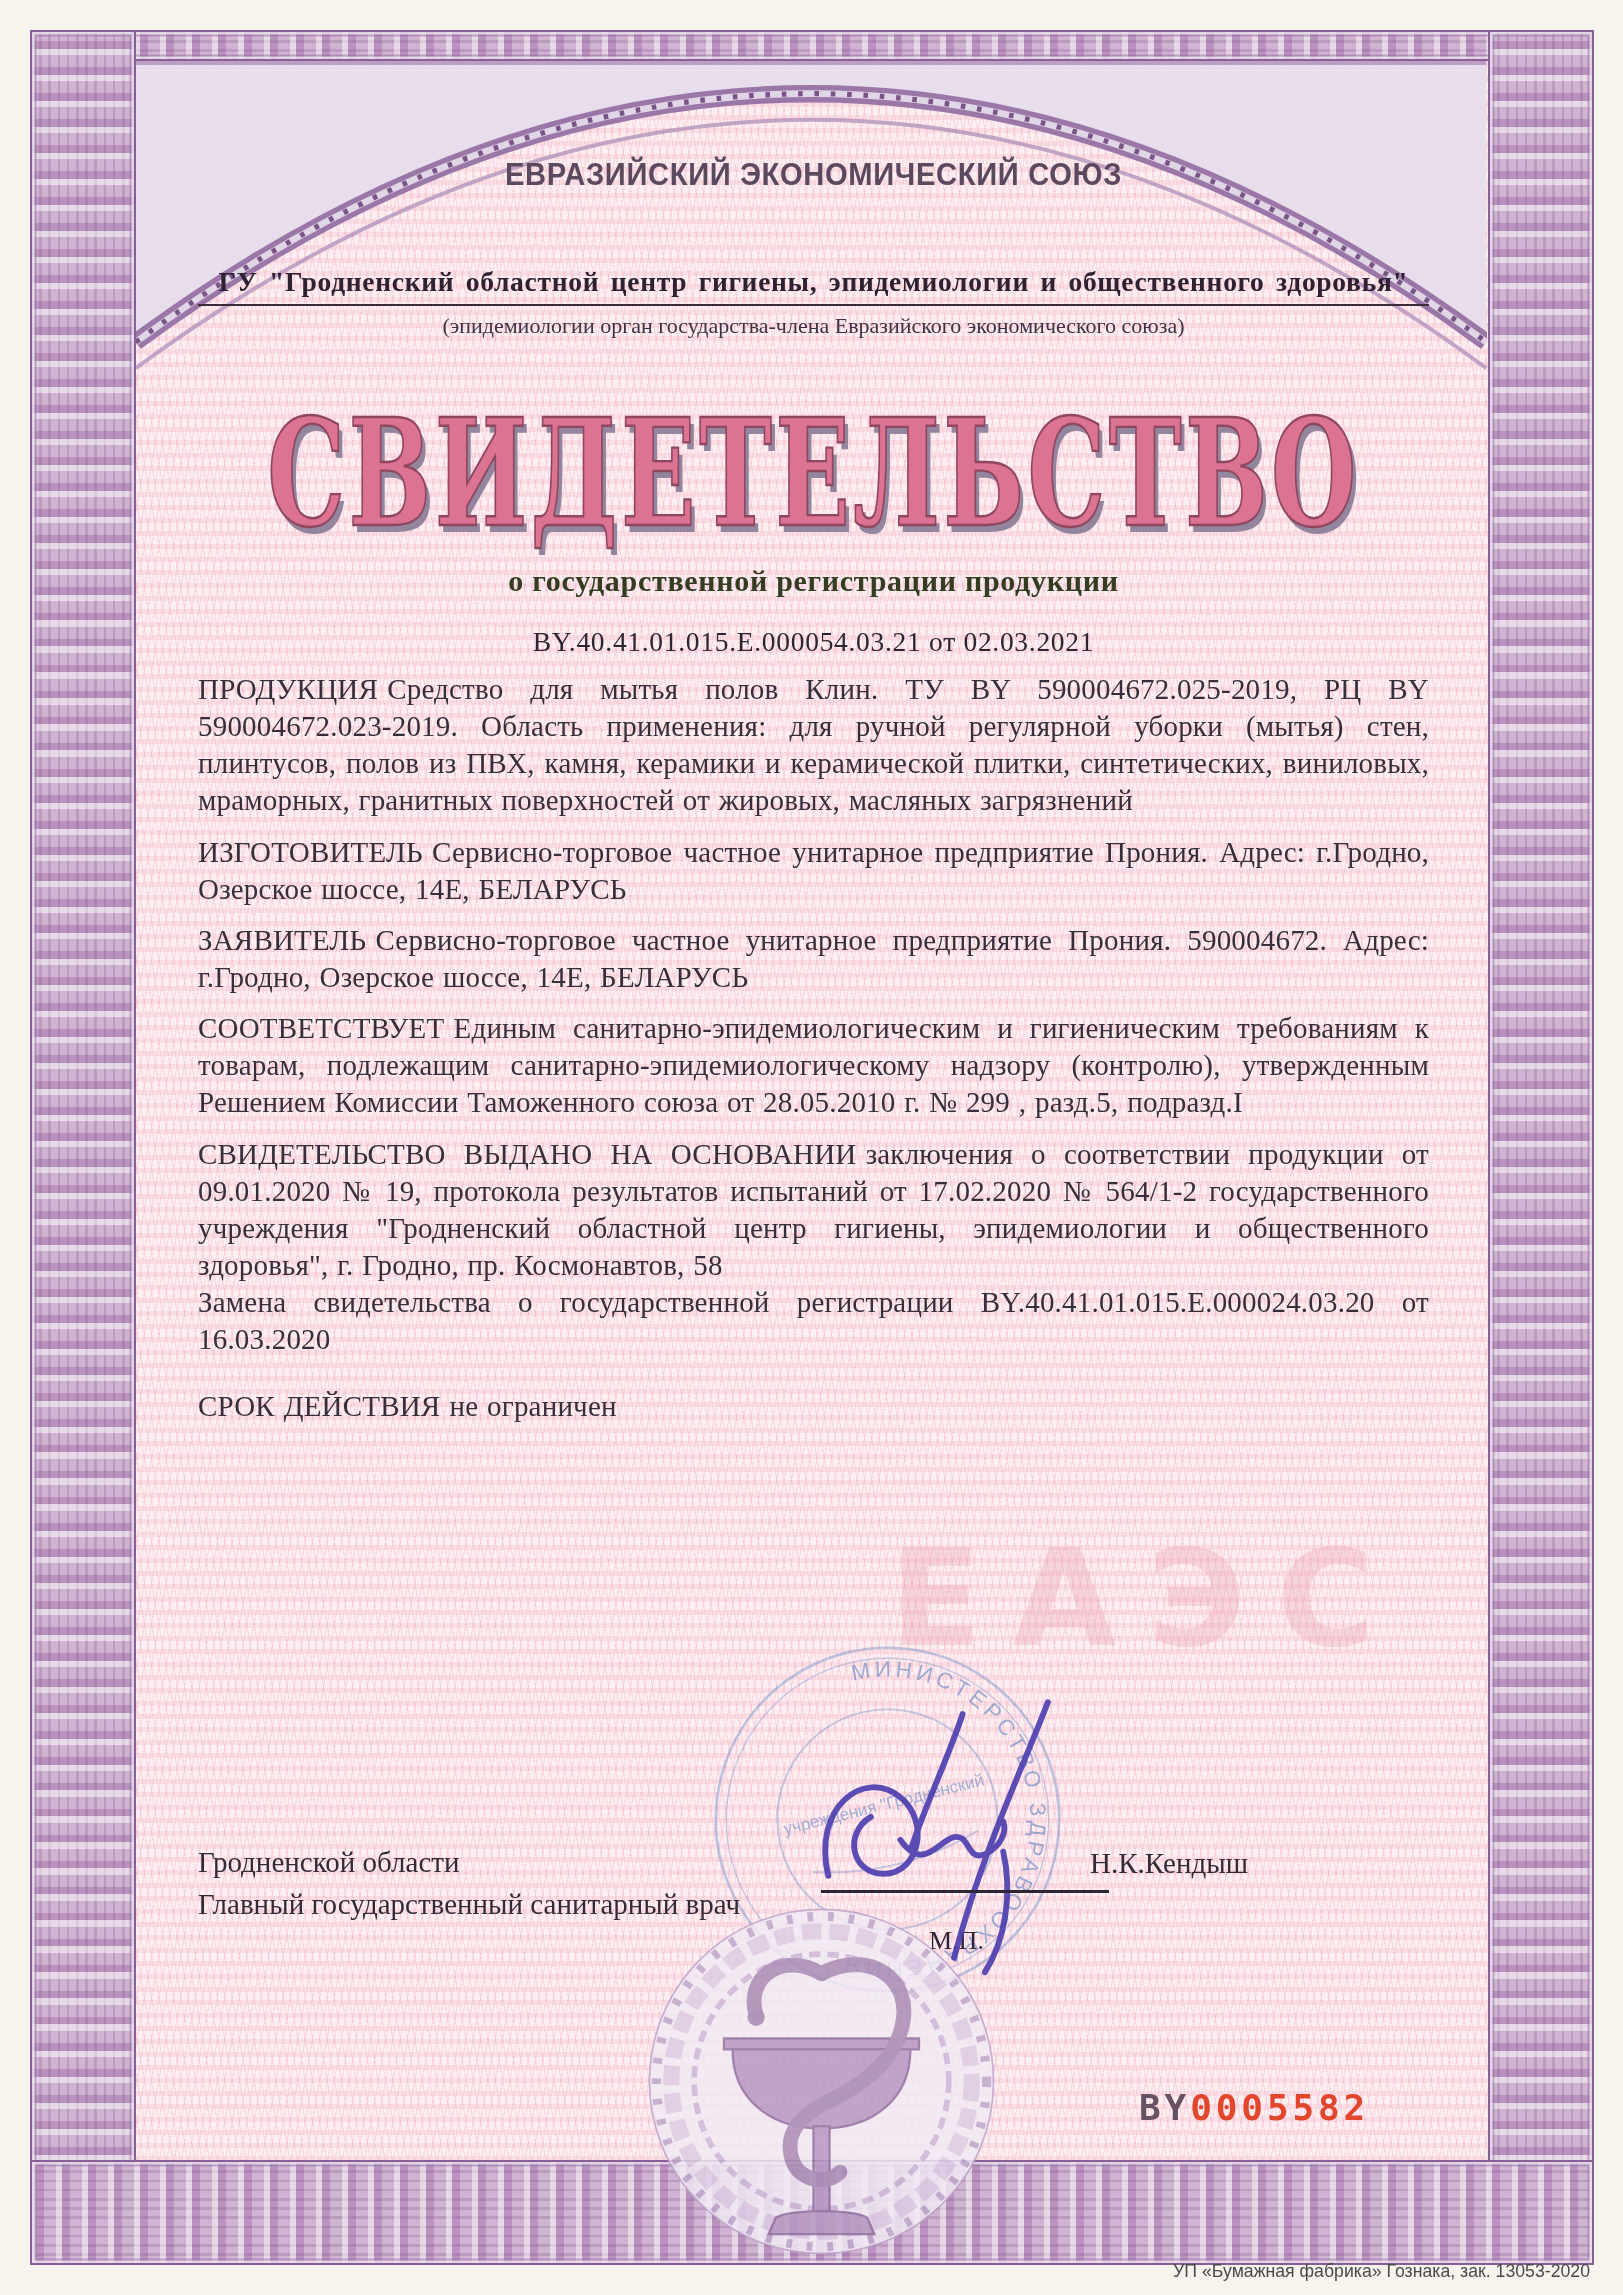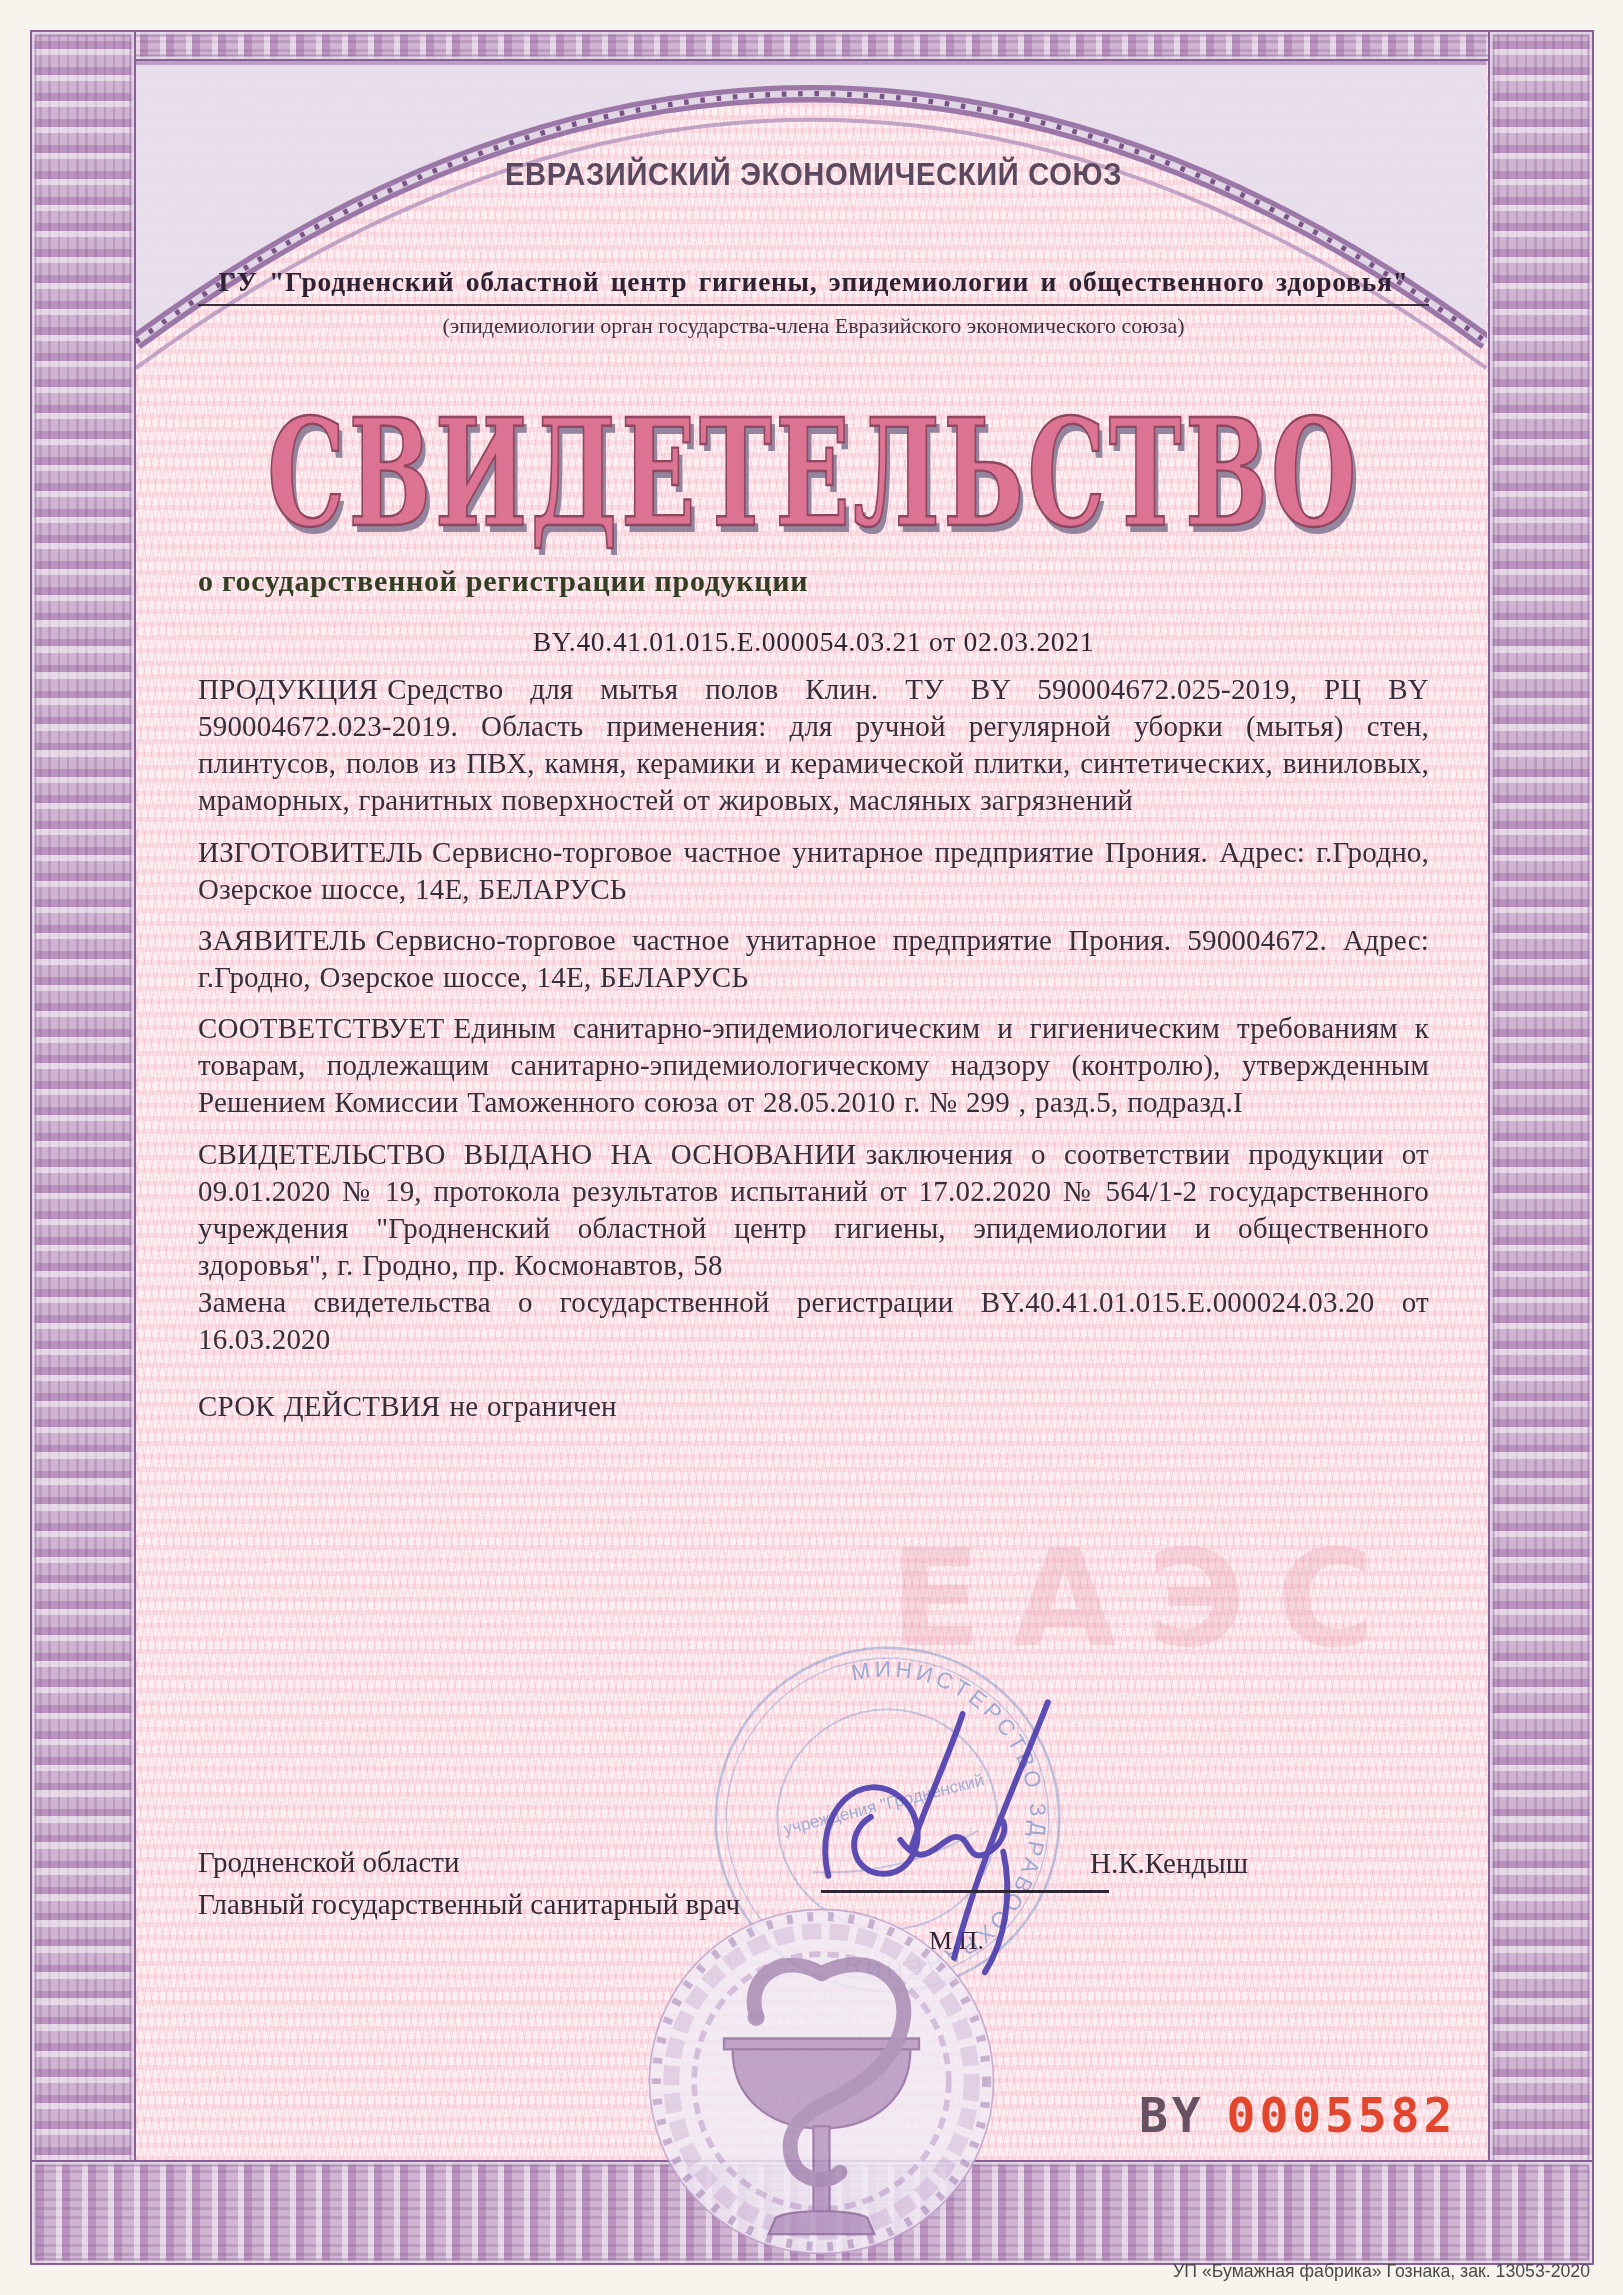--- a/index.html
+++ b/index.html
@@ -56,21 +56,21 @@
   }
   .authority-note{margin-top:7.9px;text-align:center;font-size:22px;line-height:26px;color:#3b3244;}
   .doc-title{
     margin-top:82px;margin-bottom:38px;text-align:center;
     font-family:"DejaVu Serif",serif;font-weight:700;font-size:98px;line-height:105px;
     color:#dc7392;-webkit-text-stroke:1.6px #8f4760;letter-spacing:3.3px;
     text-shadow:3.9px 4.6px 0 #93859d;
     transform:scaleY(1.5);transform-origin:center;
   }
   .doc-subtitle{
-    margin-top:26px;font-weight:700;font-size:30px;line-height:34px;
+    margin-top:26px;text-align:center;font-weight:700;font-size:30px;line-height:34px;
     color:#333d22;letter-spacing:0.7px;
   }
   .reg-line{margin-top:27.5px;text-align:center;font-size:27.5px;line-height:31px;color:#2c2633;letter-spacing:0.7px;}
   .paras{}
   .para{
     text-align:justify;font-size:29px;line-height:37px;margin-top:14.4px;
     letter-spacing:0.2px;word-spacing:1.3px;
   }
   .para .lbl{margin-right:9.2px;}
   .para.last{margin-top:30px;}
@@ -84,22 +84,22 @@
   .stamp{position:absolute;left:704px;top:1636px;width:367px;height:367px;z-index:3;opacity:.8;transform:rotate(-14deg);}
   .signature-svg{position:absolute;left:766px;top:1676px;width:367px;height:308px;z-index:5;}
   .emblem{position:absolute;left:638px;top:1898px;width:367px;height:367px;z-index:5;opacity:.88;}
   
   .watermark{
     position:absolute;left:890px;top:1532px;z-index:2;
     font-family:"DejaVu Sans",sans-serif;font-weight:700;font-size:134px;line-height:134px;
     letter-spacing:31px;color:rgba(228,148,168,.26);
   }
   
-  .serial{position:absolute;left:1139px;top:2087px;z-index:6;display:flex;gap:22px;align-items:baseline;
-    font-family:"DejaVu Sans Mono",monospace;font-weight:700;font-size:48px;letter-spacing:3.9px;}
+  .serial{position:absolute;left:1139px;top:2087px;z-index:6;display:flex;align-items:baseline;
+    font-family:"DejaVu Sans Mono",monospace;font-weight:700;font-size:36px;letter-spacing:3.9px;}
   .serial .pfx{color:#675264;}
   .serial .num{color:#e2472e;}
   .footer-note{
     position:absolute;right:33px;top:2261px;z-index:6;
     font-family:"Liberation Sans",sans-serif;font-size:17.7px;color:#4a4a4a;text-align:center;
   }
 </style>
 </head>
 <body>
 

